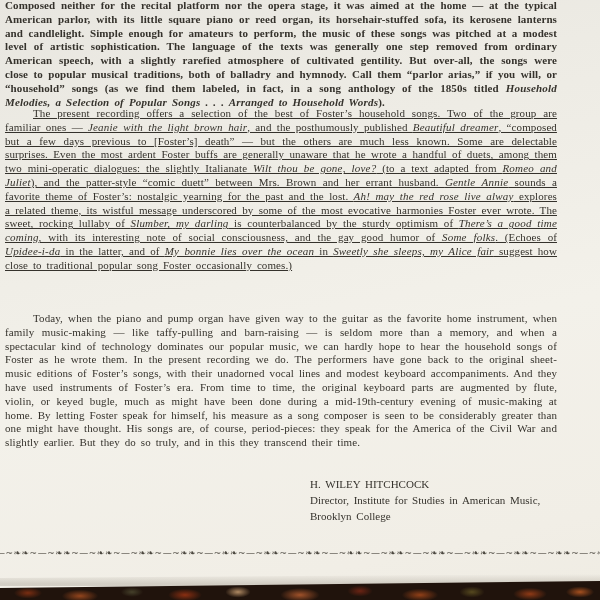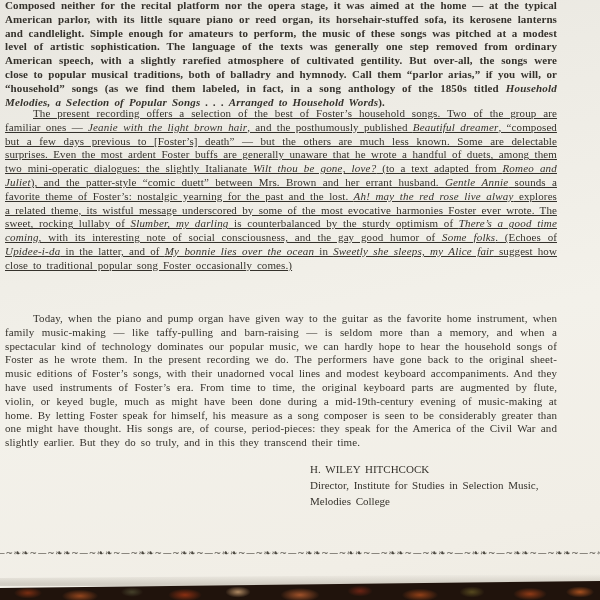--- a/index.html
+++ b/index.html
@@ -29,21 +29,21 @@
   }
   .para { margin: 0; }
   .para.indented { text-indent: 28px; }
   #para-0 { top: -1px; font-weight: bold; }
   #para-1 { top: 107px; text-decoration: underline; }
   #para-2 { top: 312px; }
   .para i { font-style: italic; letter-spacing: 0.2px; }
   .signature {
     position: absolute;
     left: 310px;
-    top: 461px;
+    top: 476px;
     color: #35322c;
     font-size: 11px;
     line-height: 16px;
     word-spacing: 2px;
     white-space: nowrap;
   }
   .adjacent-col {
     position: absolute;
     left: 577px;
     top: 0;
@@ -110,22 +110,22 @@
 <body>
 
 <div class="page">
 
   <p id="para-0" class="body-col para"><span>Composed neither for the recital platform nor the opera stage, it was aimed at the home — at the typical American parlor, with its little square piano or reed organ, its horsehair-stuffed sofa, its kerosene lanterns and candlelight. Simple enough for amateurs to perform, the music of these songs was pitched at a modest level of artistic sophistication. The language of the texts was generally one step removed from ordinary American speech, with a slightly rarefied atmosphere of cultivated gentility. But over-all, the songs were close to popular musical traditions, both of balladry and hymnody. Call them “parlor arias,” if you will, or “household” songs (as we find them labeled, in fact, in a song anthology of the 1850s titled </span><i>Household Melodies, a Selection of Popular Songs . . . Arranged to Household Words</i><span>).</span></p>
   <p id="para-1" class="body-col para indented"><span>The present recording offers a selection of the best of Foster’s household songs. Two of the group are familiar ones — </span><i>Jeanie with the light brown hair</i><span>, and the posthumously published </span><i>Beautiful dreamer</i><span>, “composed but a few days previous to [Foster’s] death” — but the others are much less known. Some are delectable surprises. Even the most ardent Foster buffs are generally unaware that he wrote a handful of duets, among them two mini-operatic dialogues: the slightly Italianate </span><i>Wilt thou be gone, love?</i><span> (to a text adapted from </span><i>Romeo and Juliet</i><span>), and the patter-style “comic duett” between Mrs. Brown and her errant husband. </span><i>Gentle Annie</i><span> sounds a favorite theme of Foster’s: nostalgic yearning for the past and the lost. </span><i>Ah! may the red rose live alway</i><span> explores a related theme, its wistful message underscored by some of the most evocative harmonies Foster ever wrote. The sweet, rocking lullaby of </span><i>Slumber, my darling</i><span> is counterbalanced by the sturdy optimism of </span><i>There’s a good time coming</i><span>, with its interesting note of social consciousness, and the gay good humor of </span><i>Some folks</i><span>. (Echoes of </span><i>Upidee-i-da</i><span> in the latter, and of </span><i>My bonnie lies over the ocean</i><span> in </span><i>Sweetly she sleeps, my Alice fair</i><span> suggest how close to traditional popular song Foster occasionally comes.)</span></p>
   <p id="para-2" class="body-col para indented"><span>Today, when the piano and pump organ have given way to the guitar as the favorite home instrument, when family music-making — like taffy-pulling and barn-raising — is seldom more than a memory, and when a spectacular kind of technology dominates our popular music, we can hardly hope to hear the household songs of Foster as he wrote them. In the present recording we do. The performers have gone back to the original sheet-music editions of Foster’s songs, with their unadorned vocal lines and modest keyboard accompaniments. And they have used instruments of Foster’s era. From time to time, the original keyboard parts are augmented by flute, violin, or keyed bugle, much as might have been done during a mid-19th-century evening of music-making at home. By letting Foster speak for himself, his measure as a song composer is seen to be considerably greater than one might have thought. His songs are, of course, period-pieces: they speak for the America of the Civil War and slightly earlier. But they do so truly, and in this they transcend their time.</span></p>
 
   <div class="signature">
     <div>H. WILEY HITCHCOCK</div>
-    <div>Director, Institute for Studies in Selection Music,</div>
-    <div>Melodies College</div>
+    <div>Director, Institute for Studies in American Music,</div>
+    <div>Brooklyn College</div>
   </div>
 
   <div class="adjacent-col">
       <div class="frag" style="top: 8px;">or</div>
       <div class="frag" style="top: 27px;">Mi</div>
       <div class="frag" style="top: 46px;">he</div>
       <div class="frag" style="top: 65px;">Ur</div>
       <div class="frag" style="top: 84px;">20</div>
       <div class="frag" style="top: 103px;">ha</div>
       <div class="frag" style="top: 116px;">wo</div>

